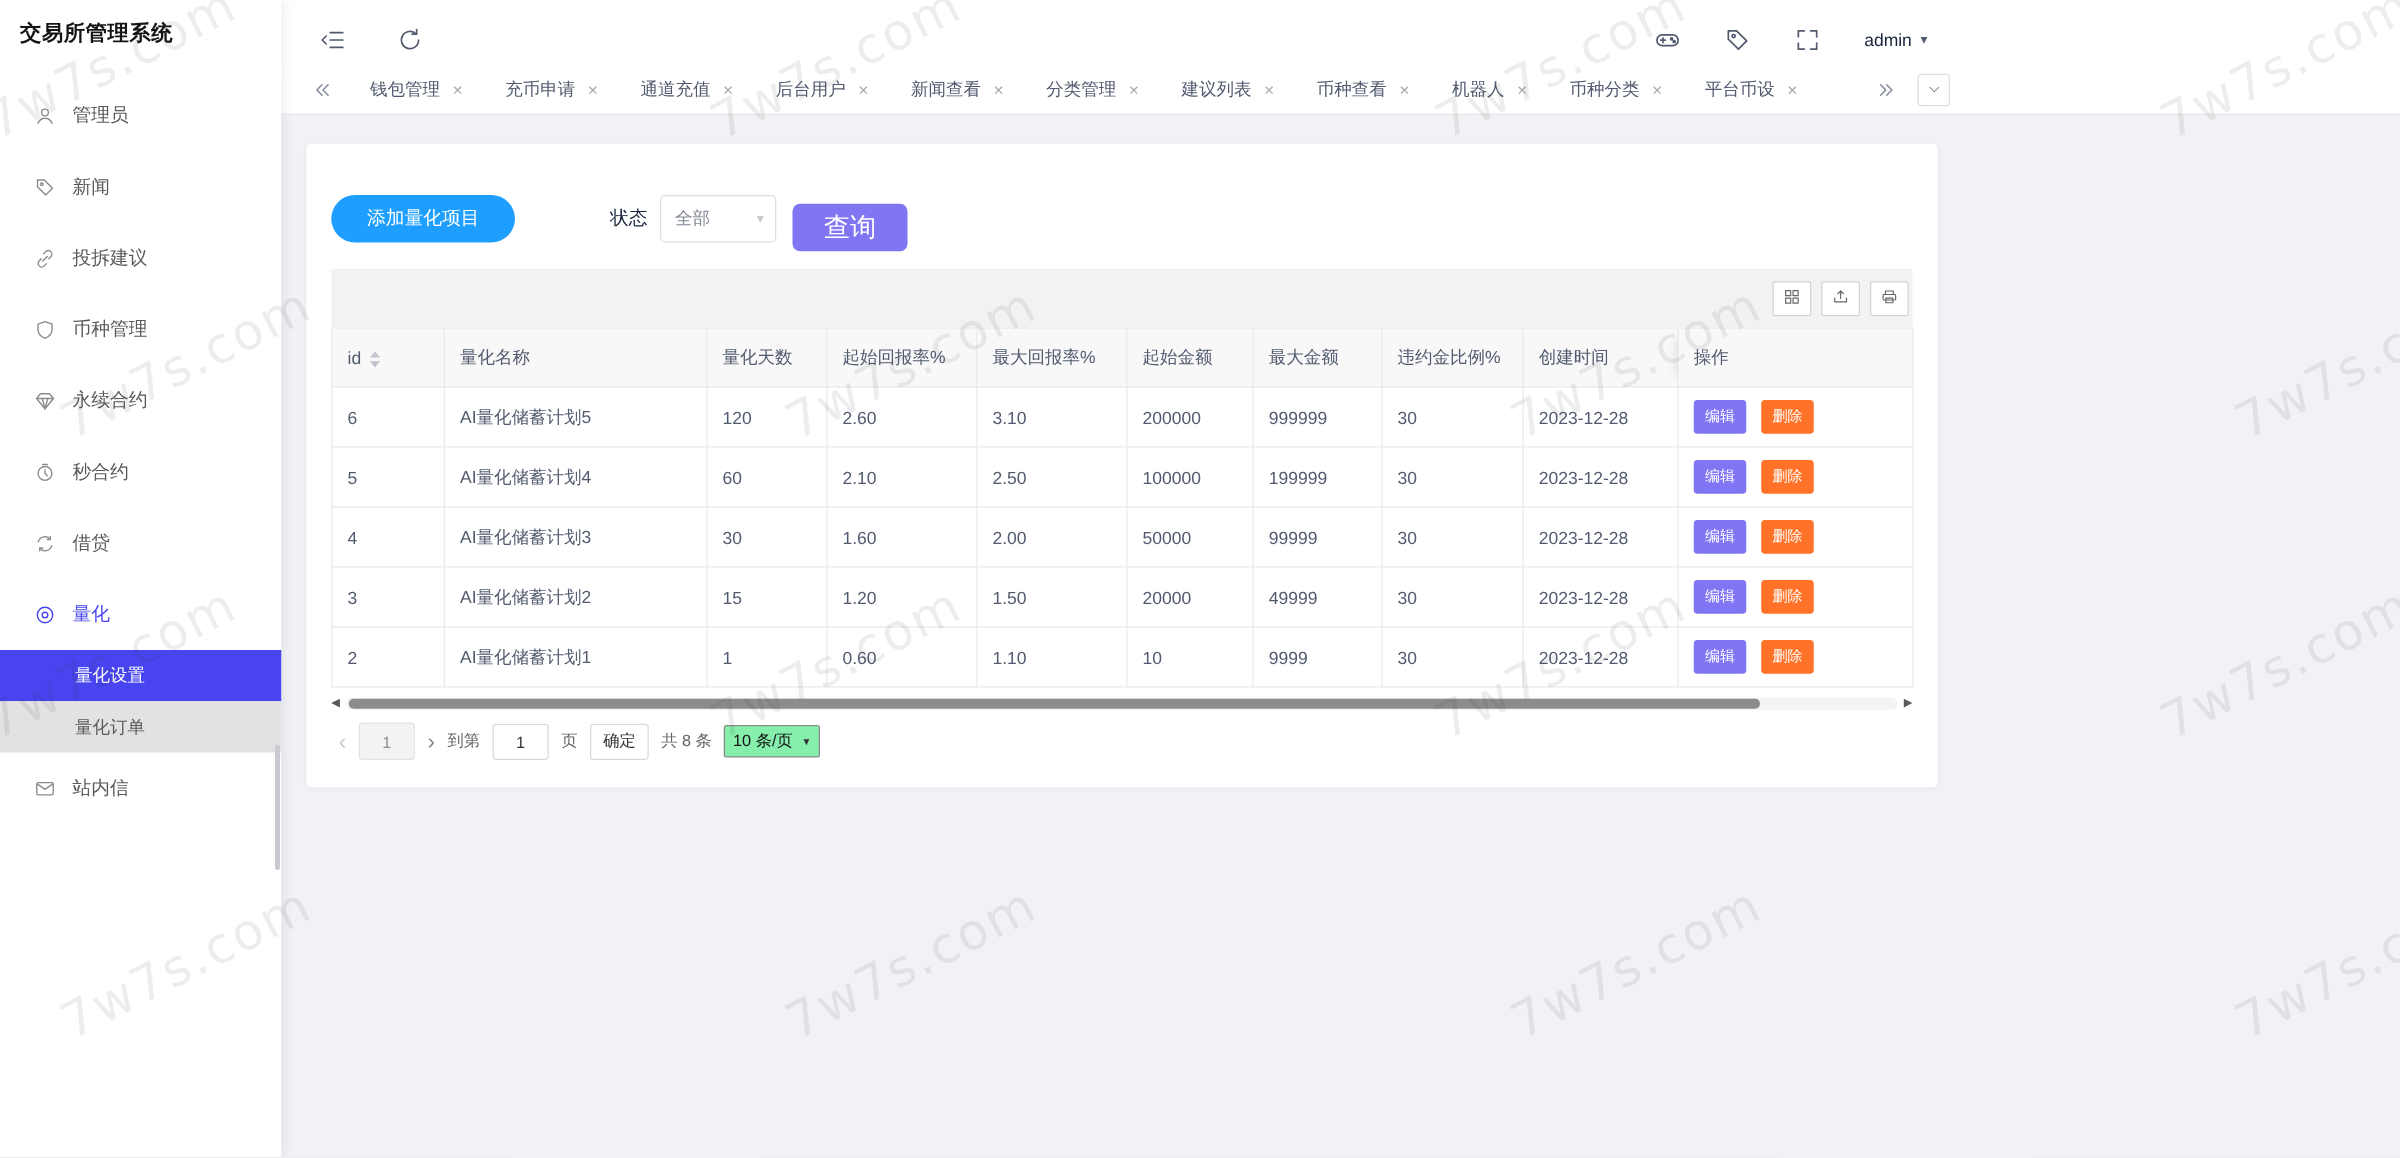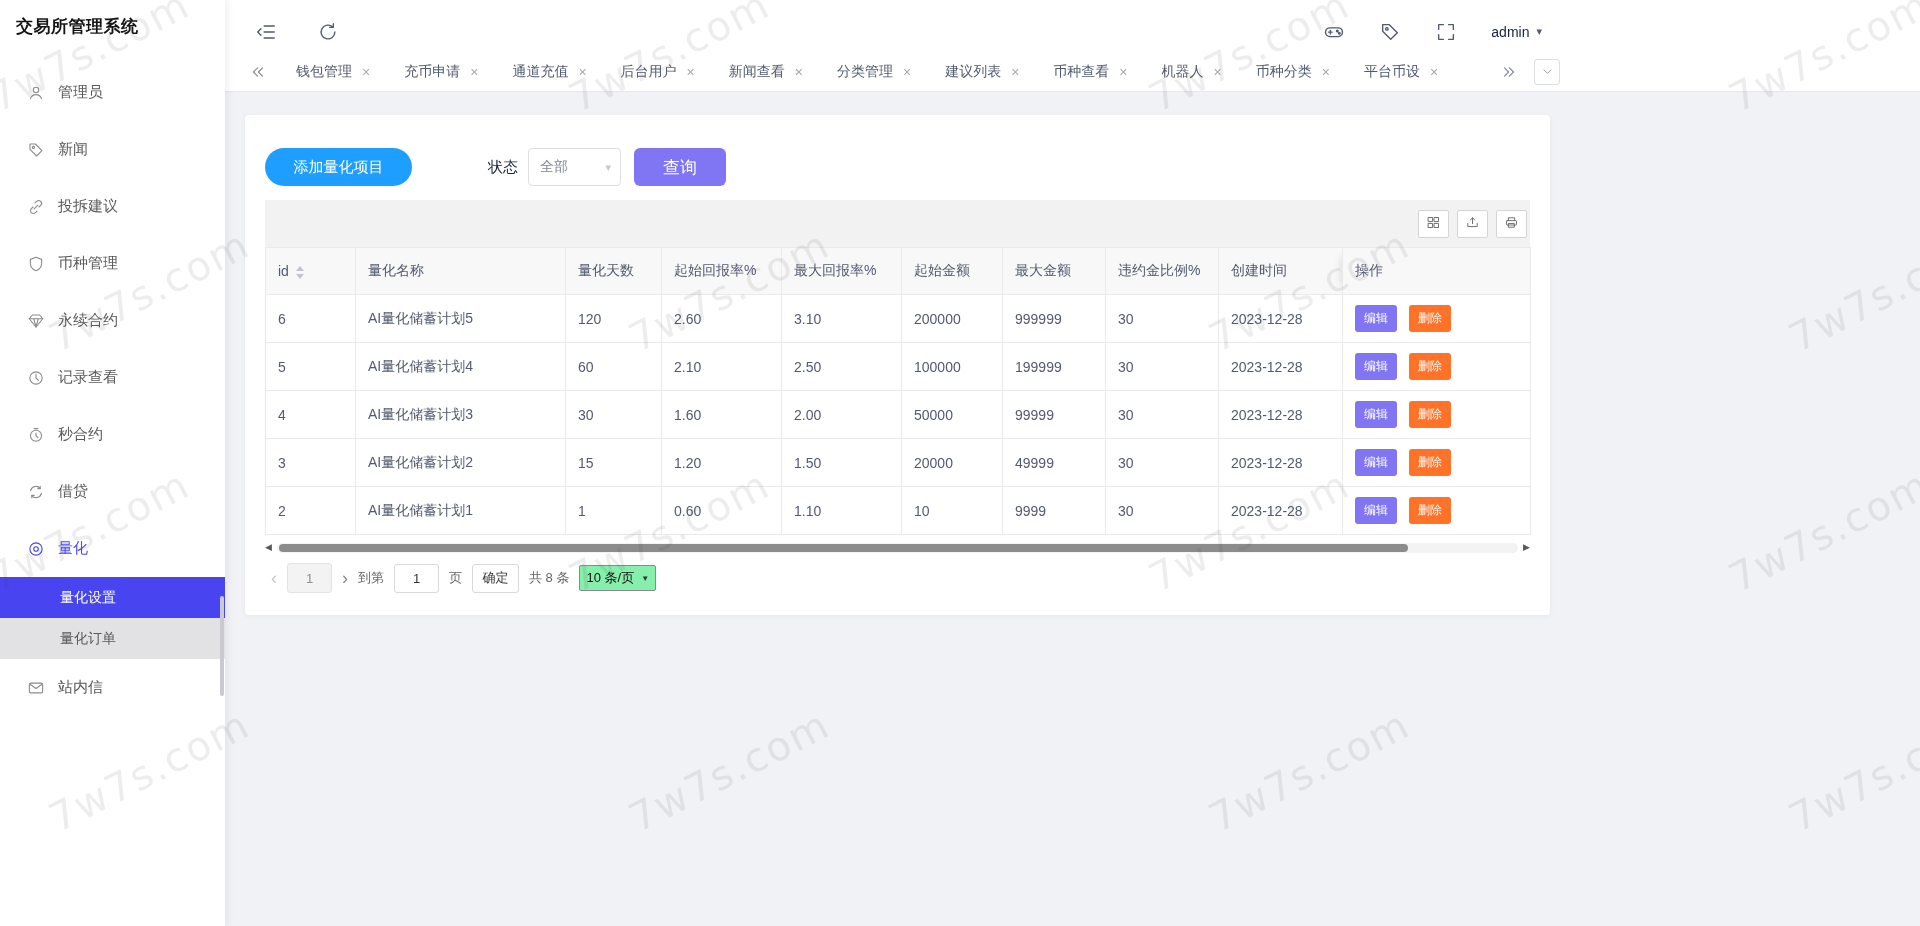--- a/index.html
+++ b/index.html
@@ -59,21 +59,21 @@
 
   .actions-row { display:flex; align-items:center; }
   .btn-add { width:147px; height:38px; border:none; border-radius:19px; background:var(--blue);
              color:#fff; font-size:15px; cursor:pointer; font-family:inherit; }
   .status-label { margin-left:76px; font-size:15px; color:#17233d; }
   .select { margin-left:10px; width:93px; height:38px; border:1px solid #dcdee2; border-radius:4px;
             background:#fff; display:flex; align-items:center; justify-content:space-between;
             padding:0 9px 0 11px; font-size:14px; color:#808695; cursor:pointer; }
   .sel-caret { color:#c5c8ce; font-size:11px; }
   .btn-search { margin-left:13px; width:92px; height:38px; border:none; border-radius:6px;
-                background:var(--purple); color:#fff; font-size:17px; cursor:pointer; font-family:inherit; }
+                background:var(--purple); color:#fff; font-size:21px; cursor:pointer; font-family:inherit;margin-top:15px; }
 
   .table-toolbar { margin-top:14px; height:47px; background:#f2f2f3; display:flex; align-items:center;
                    justify-content:flex-end; gap:8px; padding-right:3px; }
   .tt-btn { width:31px; height:28px; background:#fff; border:1px solid #d4d4d4; border-radius:2px;
             display:flex; align-items:center; justify-content:center; color:#666; cursor:pointer; }
   .tt-btn svg { width:15px; height:15px; }
 
   table { width:100%; border-collapse:collapse; table-layout:fixed;padding-left:26px; }
   thead th { background:#f8f8f9; font-weight:400; text-align:left; font-size:14px; color:#515a6e;
              height:47px; padding:0 12px; border:1px solid #e8eaec; }
@@ -170,31 +170,20 @@
           <span class="icn">
             <svg viewBox="0 0 24 24">
               <g fill="none" stroke="currentColor" stroke-width="1.5" stroke-linecap="round" stroke-linejoin="round">
                 <path d="M7.2 4h9.6L21 9l-9 11L3 9z"></path>
                 <path d="M3 9h18"></path>
                 <path d="M9 9l3 11 3-11"></path>
               </g>
             </svg>
           </span>
           <span class="nav-label">永续合约</span>
-        </div>
-        <div class="nav-item">
-          <span class="icn">
-            <svg viewBox="0 0 24 24">
-              <g fill="none" stroke="currentColor" stroke-width="1.5" stroke-linecap="round" stroke-linejoin="round">
-                <circle cx="12" cy="12" r="8.2"></circle>
-                <path d="M12 7.2V12l3.2 3.2"></path>
-              </g>
-            </svg>
-          </span>
-          <span class="nav-label">记录查看</span>
         </div>
         <div class="nav-item">
           <span class="icn">
             <svg viewBox="0 0 24 24">
               <g fill="none" stroke="currentColor" stroke-width="1.5" stroke-linecap="round" stroke-linejoin="round">
                 <circle cx="12" cy="13" r="7.4"></circle>
                 <path d="M12 9.4V13l2.6 2.6"></path>
                 <path d="M9.5 3.5h5"></path>
               </g>
             </svg>

